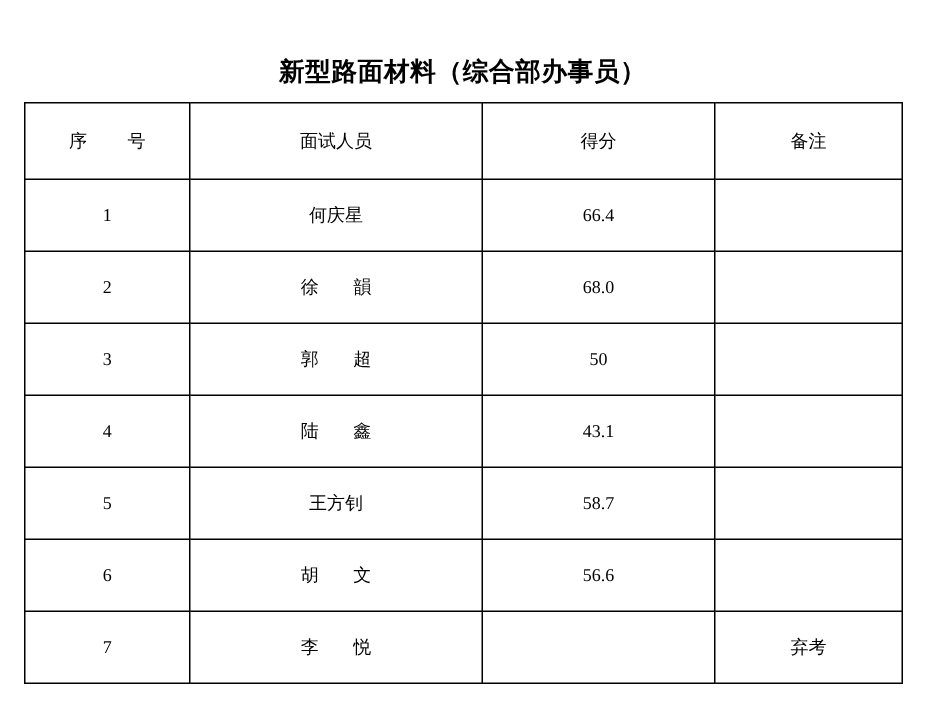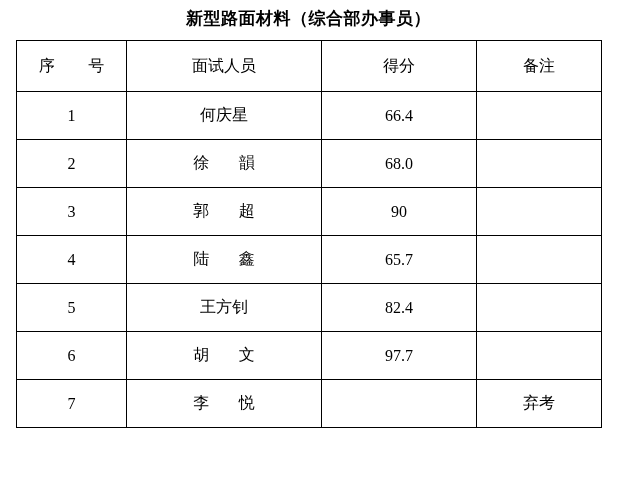--- a/index.html
+++ b/index.html
@@ -37,41 +37,42 @@
     width: 585px;
     table-layout: fixed;
     margin: 0 auto;
   }
   table.score-table td,
   table.score-table th {
     border: 1px solid #000000;
     text-align: center;
     vertical-align: middle;
     font-weight: normal;
-    font-size: 16px;
+    font-size: 12px;
     padding: 0;
   }
   .col-no     { width: 110px; }
   .col-name   { width: 195px; }
   .col-score  { width: 155px; }
   .col-remark { width: 125px; }
 
   thead td {
     height: 50px;
     font-size: 17px;
   }
   tbody td {
     height: 47px;
   }
   .hdr-no {
     letter-spacing: 12px;
     text-indent: 12px;
   }
   .cjk {
-    font-family: Liberation Mono, monospace;
+    font-family: Liberation Serif, serif;
+    margin-top: 28px;
   }
   .num {
     font-family: "Liberation Serif", "DejaVu Serif", serif;
     font-size: 16px;
   }
   .name-2 {
     letter-spacing: 10px;
     text-indent: 10px;
   }
 </style>
@@ -107,39 +108,39 @@
         </tr>
         <tr>
           <td class="num">2</td>
           <td class="cjk name-2">徐 韻</td>
           <td class="num">68.0</td>
           <td class="cjk"></td>
         </tr>
         <tr>
           <td class="num">3</td>
           <td class="cjk name-2">郭 超</td>
-          <td class="num">90</td>
+          <td class="num">50</td>
           <td class="cjk"></td>
         </tr>
         <tr>
           <td class="num">4</td>
           <td class="cjk name-2">陆 鑫</td>
-          <td class="num">65.7</td>
+          <td class="num">43.1</td>
           <td class="cjk"></td>
         </tr>
         <tr>
           <td class="num">5</td>
           <td class="cjk">王方钊</td>
-          <td class="num">82.4</td>
+          <td class="num">58.7</td>
           <td class="cjk"></td>
         </tr>
         <tr>
           <td class="num">6</td>
           <td class="cjk name-2">胡 文</td>
-          <td class="num">97.7</td>
+          <td class="num">56.6</td>
           <td class="cjk"></td>
         </tr>
         <tr>
           <td class="num">7</td>
           <td class="cjk name-2">李 悦</td>
           <td class="num"></td>
           <td class="cjk">弃考</td>
         </tr>
       </tbody>
     </table>

